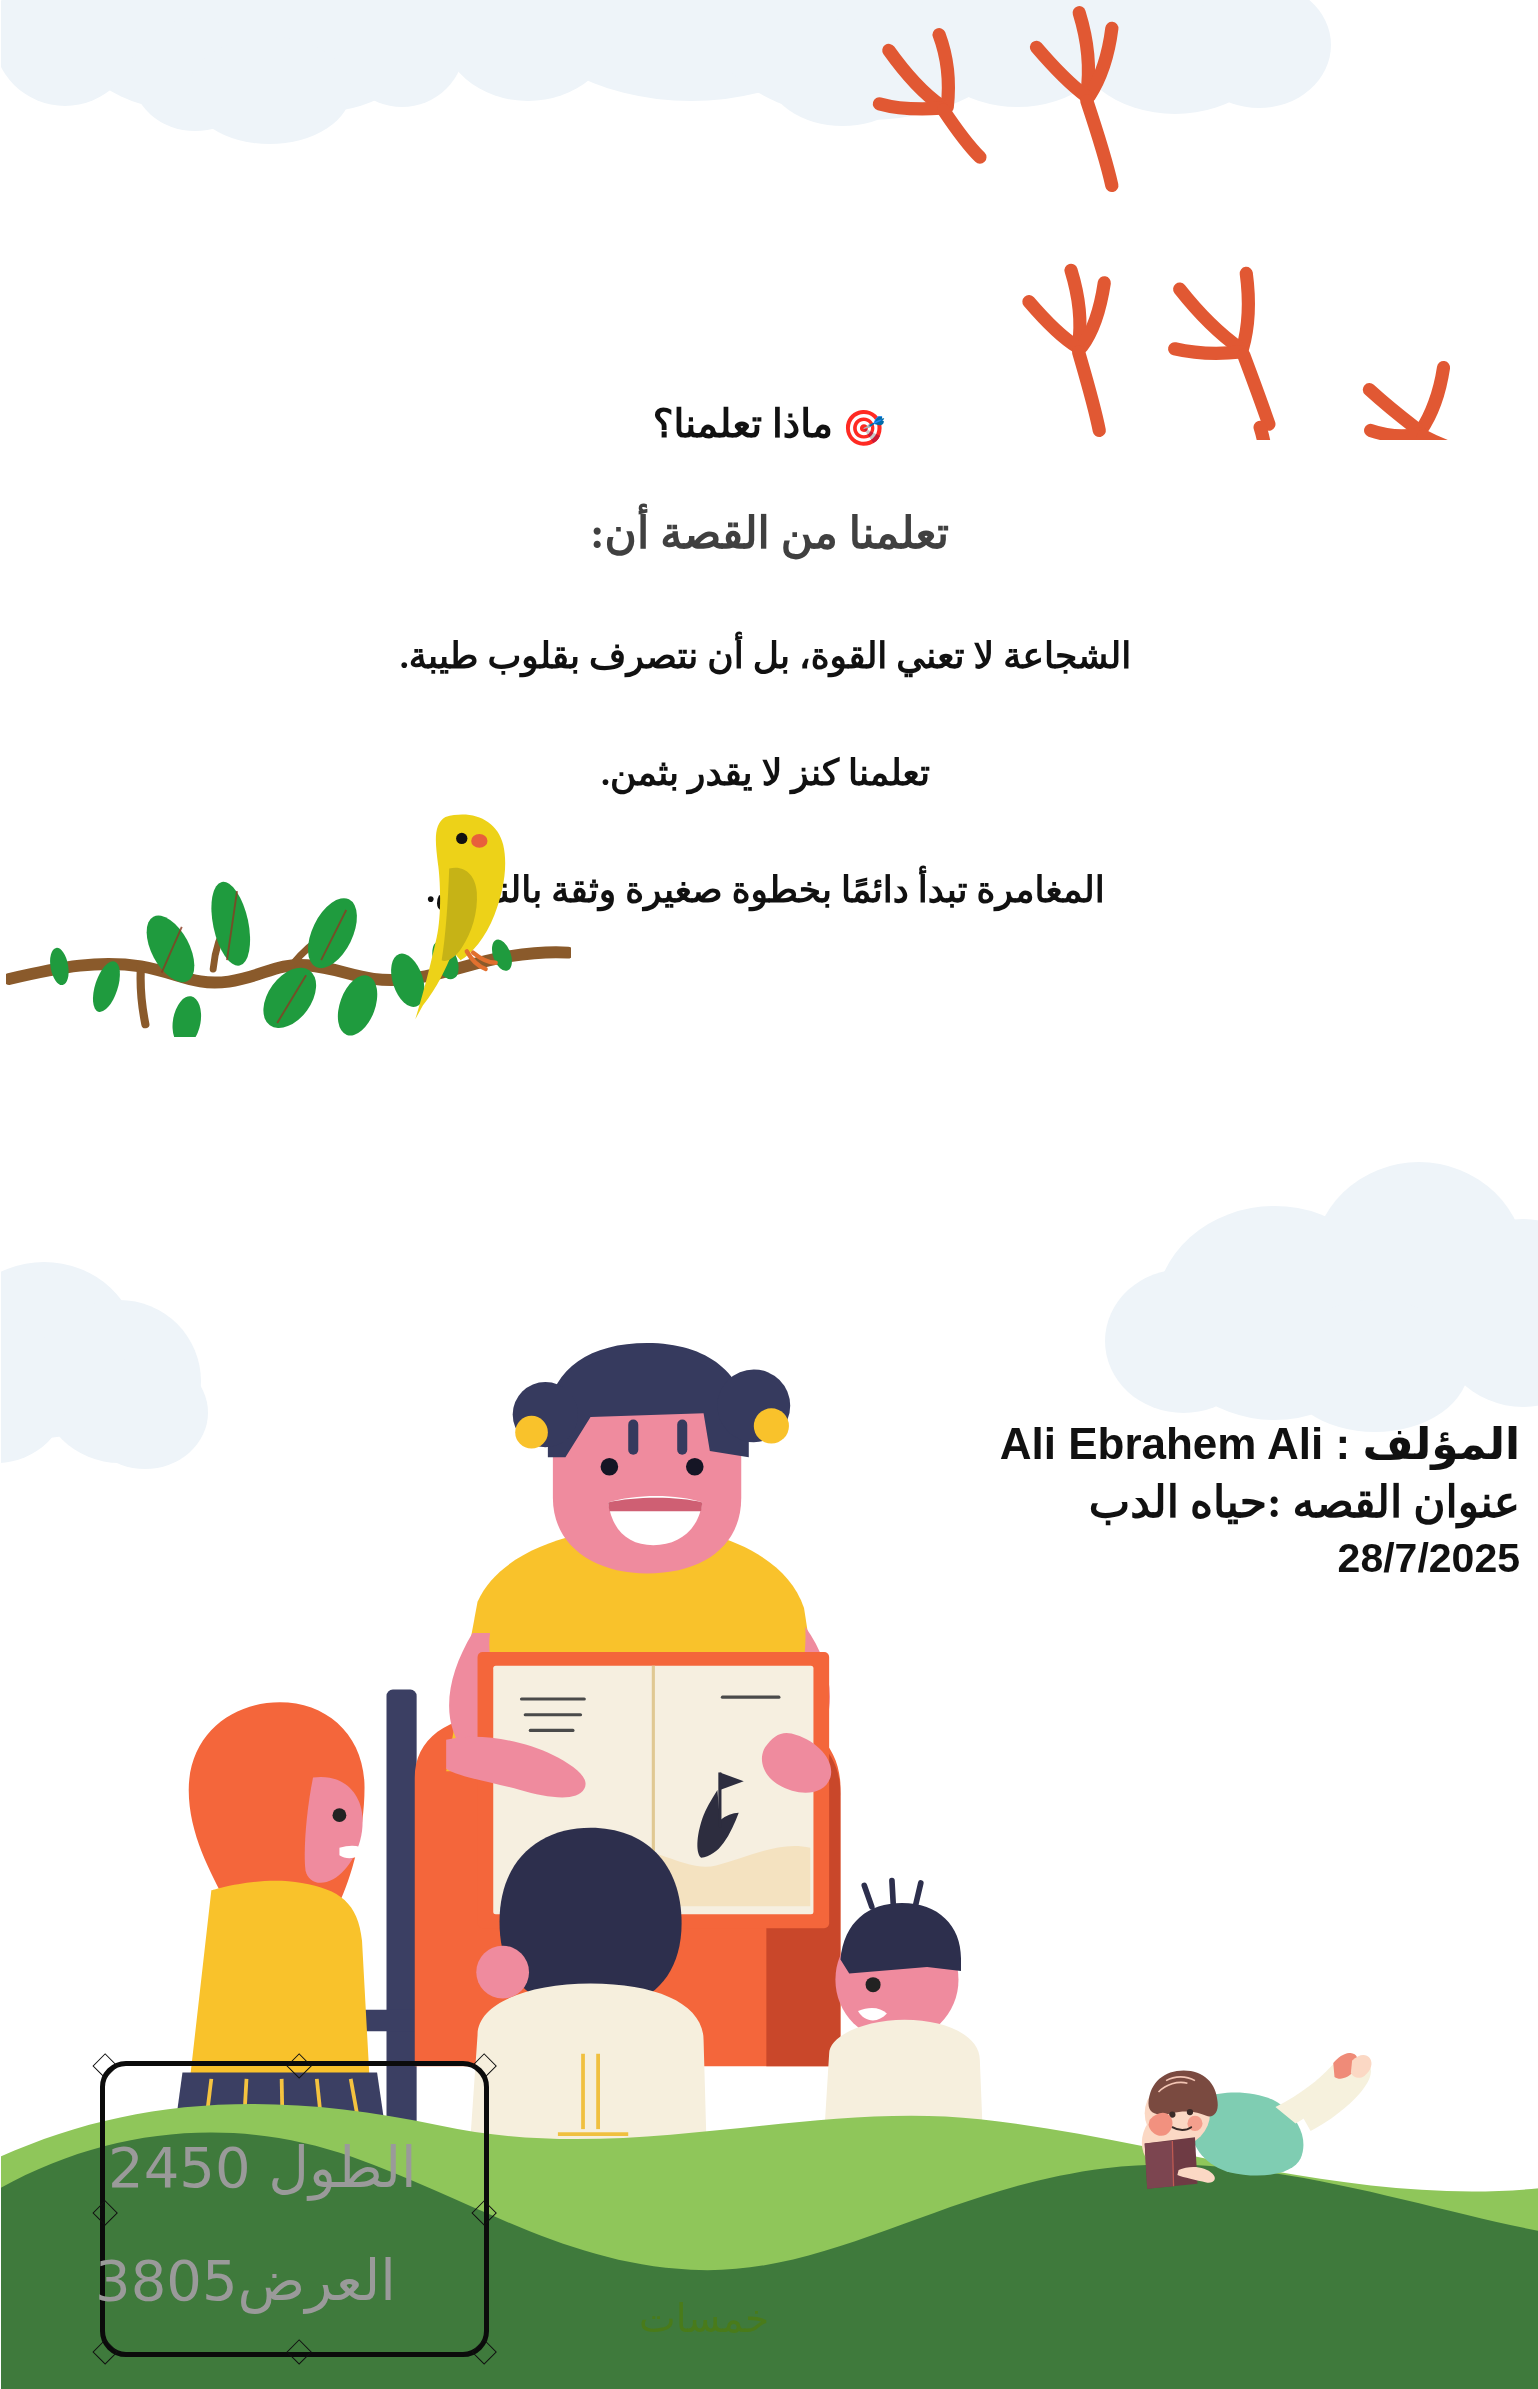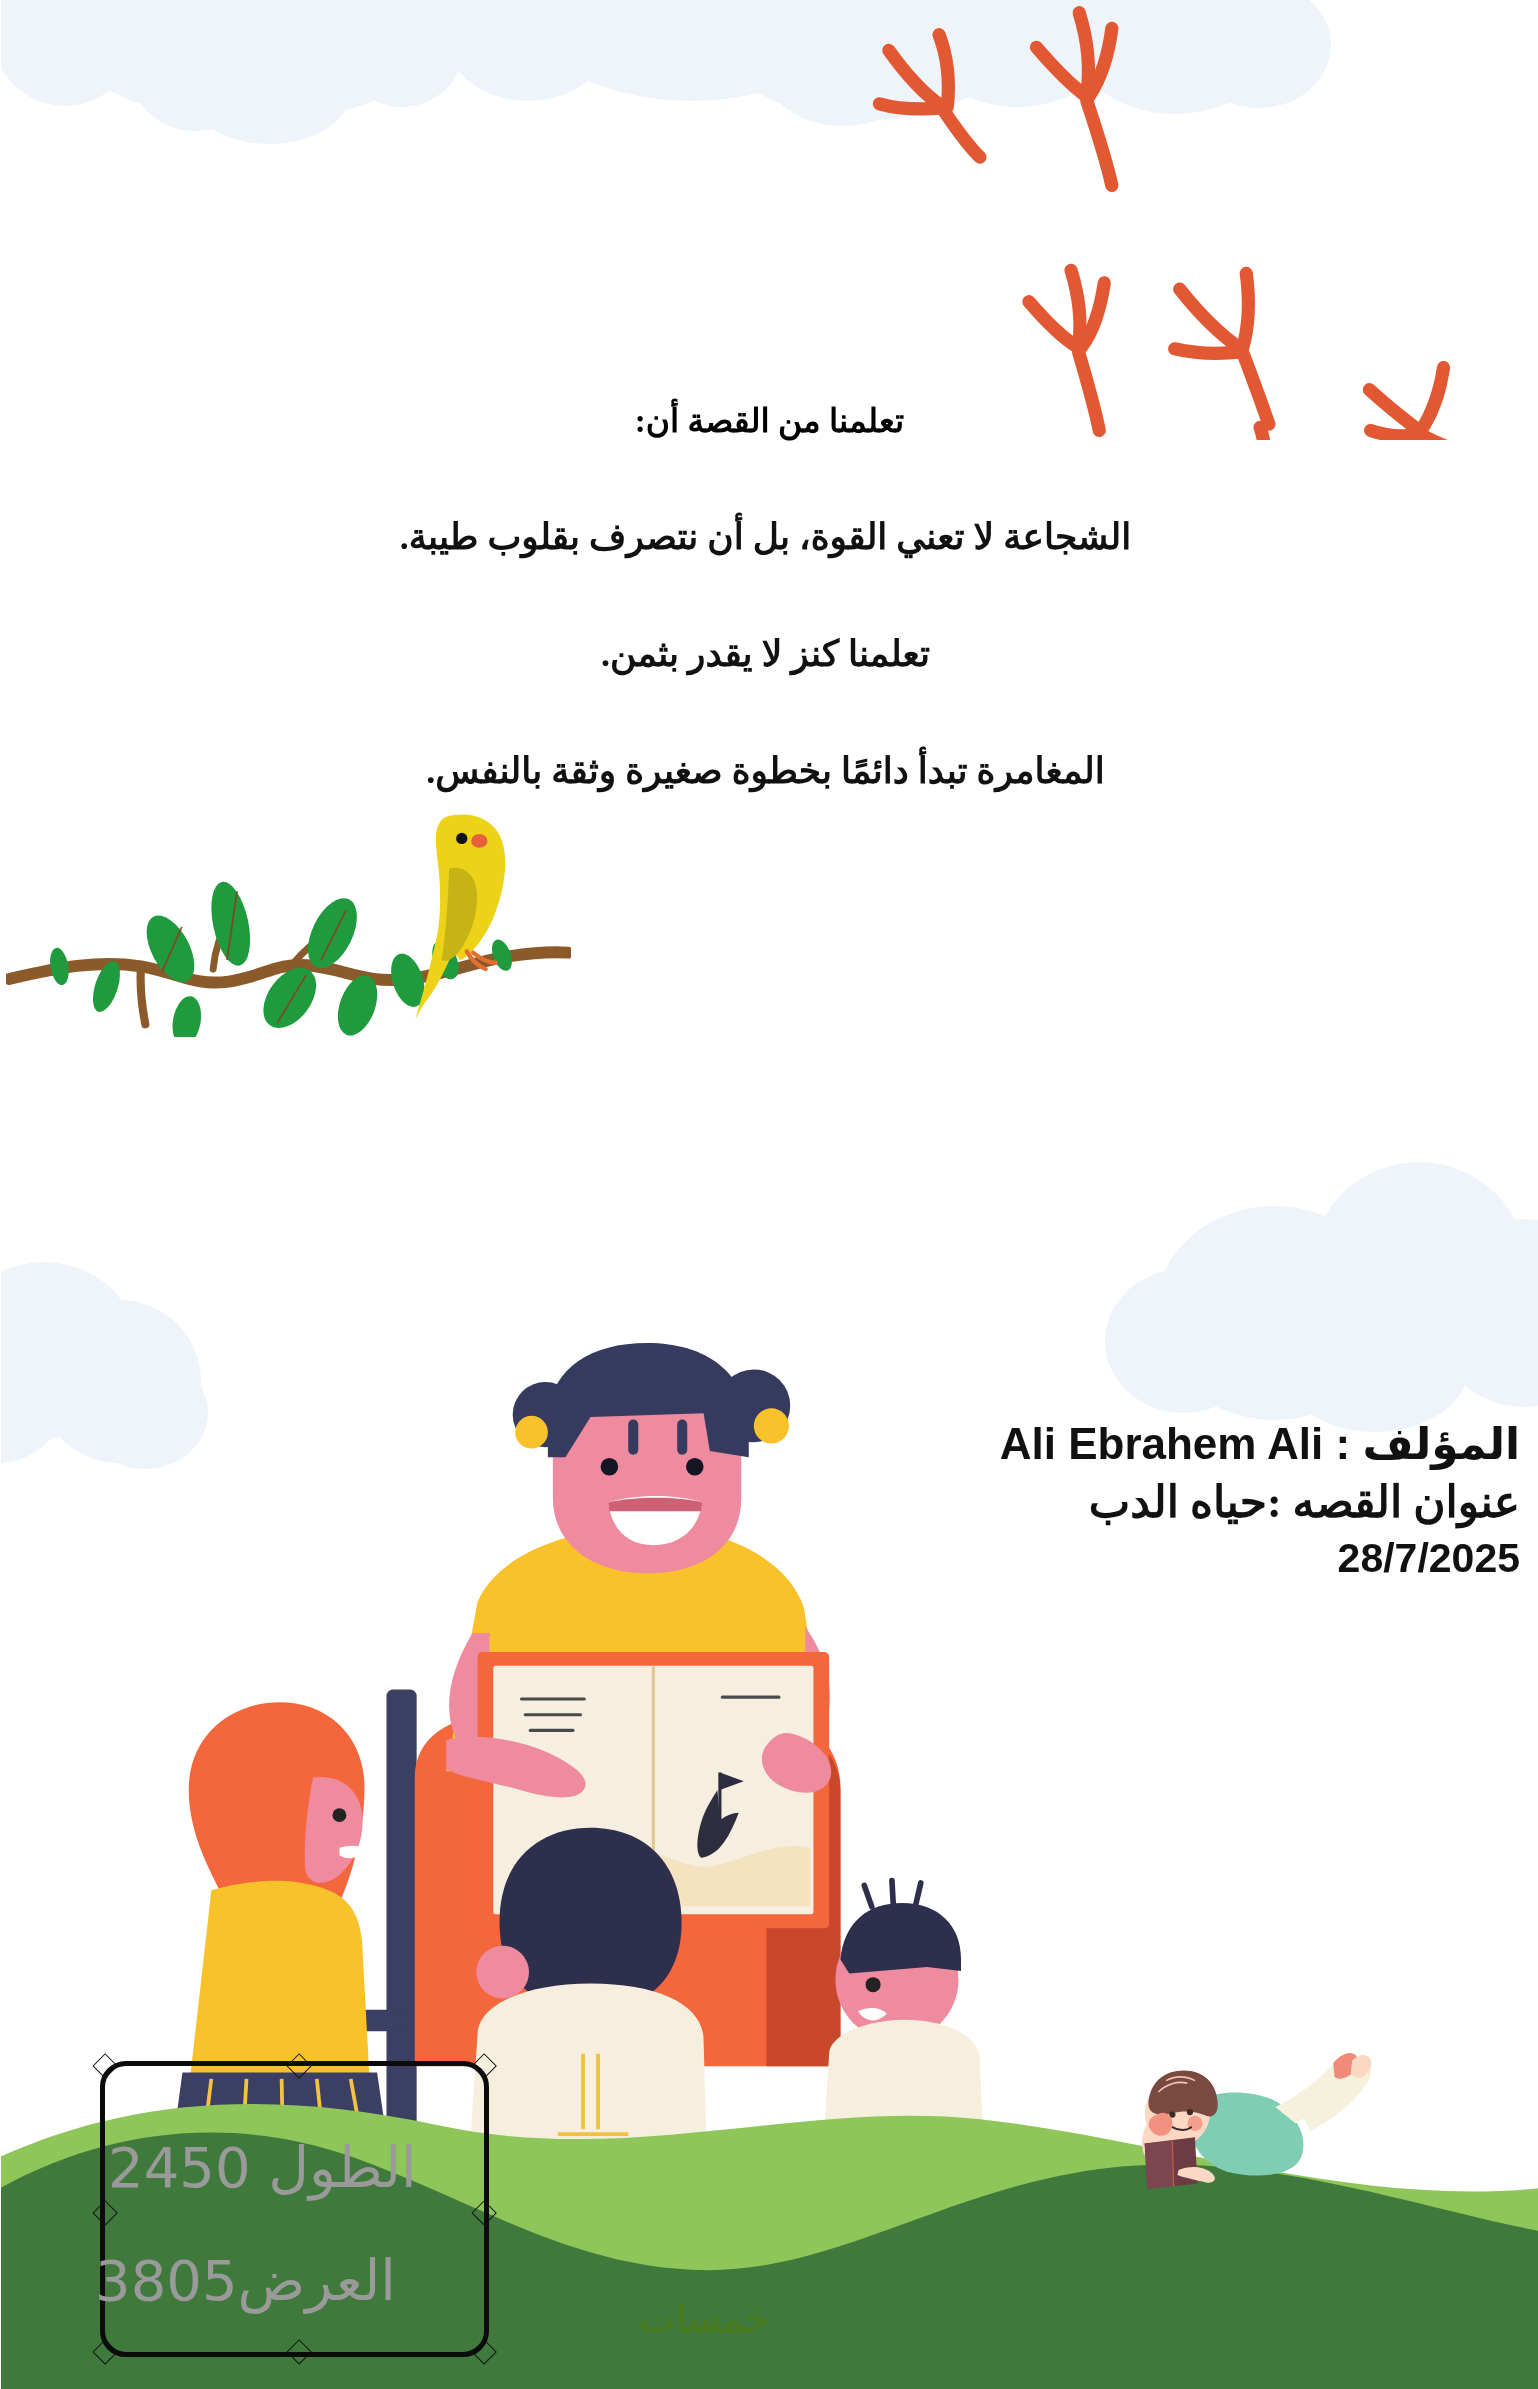--- a/index.html
+++ b/index.html
@@ -28,21 +28,21 @@
     position:absolute;left:0;right:0;top:402px;
     text-align:center;direction:rtl;
   }
   .heading{
     font-size:39px;font-weight:bold;color:#111;letter-spacing:0;
     margin:0 0 60px 0;line-height:1.15;
     font-family:"Liberation Serif","DejaVu Serif",serif;
   }
   .heading .emoji{font-family:"DejaVu Sans",sans-serif;font-size:35px;vertical-align:-2.5px;}
   .lead{
-    font-size:33px;font-weight:bold;color:#000000;margin:0 0 74px 0;line-height:1.2;
+    font-size:44px;font-weight:bold;color:#404040;margin:0 0 74px 0;line-height:1.2;
     font-family:"Liberation Serif","DejaVu Serif",serif;
   }
   .lesson{
     font-size:36px;font-weight:bold;color:#111;margin:0 8px 74px 0;line-height:1.2;
     font-family:"Liberation Serif","DejaVu Serif",serif;
     padding:0 19px;
   }
   .lesson:last-child{margin-bottom:0;}
 
   
@@ -175,20 +175,24 @@
       <g transform="translate(590,690)">
         <path d="M66,-10 C78,28 78,62 70,92"></path>
         <path d="M-22,25 C8,58 42,84 68,94"></path>
         <path d="M-24,92 C5,102 40,106 70,98"></path>
         <path d="M74,100 C104,118 136,130 168,138"></path>
       </g>
     </g>
   </svg>
 
   <div class="text-col">
+    <div class="heading">
+      <span class="emoji">🎯</span>
+      <span>ماذا تعلمنا؟</span>
+    </div>
     <div class="lead">تعلمنا من القصة أن:</div>
     <div class="lesson">الشجاعة لا تعني القوة، بل أن نتصرف بقلوب طيبة.</div>
     <div class="lesson">تعلمنا كنز لا يقدر بثمن.</div>
     <div class="lesson">المغامرة تبدأ دائمًا بخطوة صغيرة وثقة بالنفس.</div>
   </div>
 
   <svg class="branch-art" viewBox="0 0 900 380" xmlns="http://www.w3.org/2000/svg">
 
     <path d="M5,288 C90,268 150,258 215,268 C275,278 300,300 355,292 C410,284 430,262 480,266
              C540,271 570,296 640,288 C700,281 740,262 800,252 C840,246 870,244 895,246" stroke="#8a5a2b" stroke-width="19" fill="none" stroke-linecap="round"></path>

